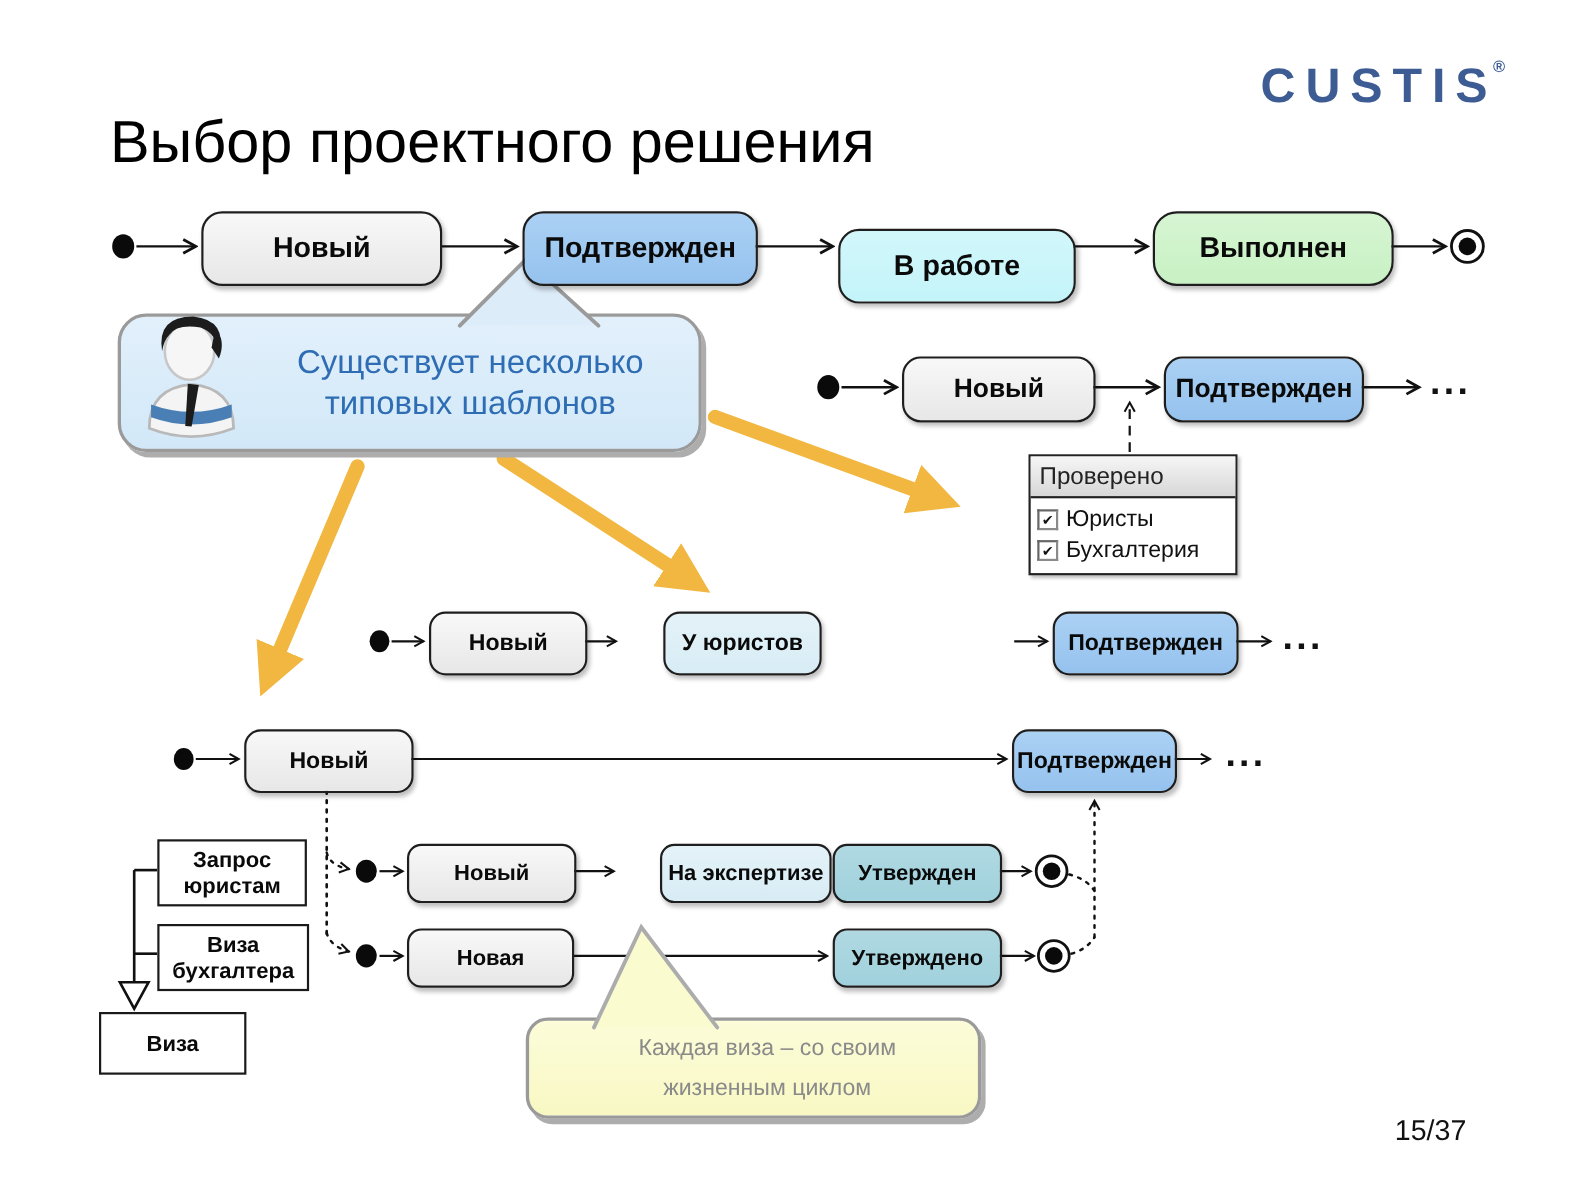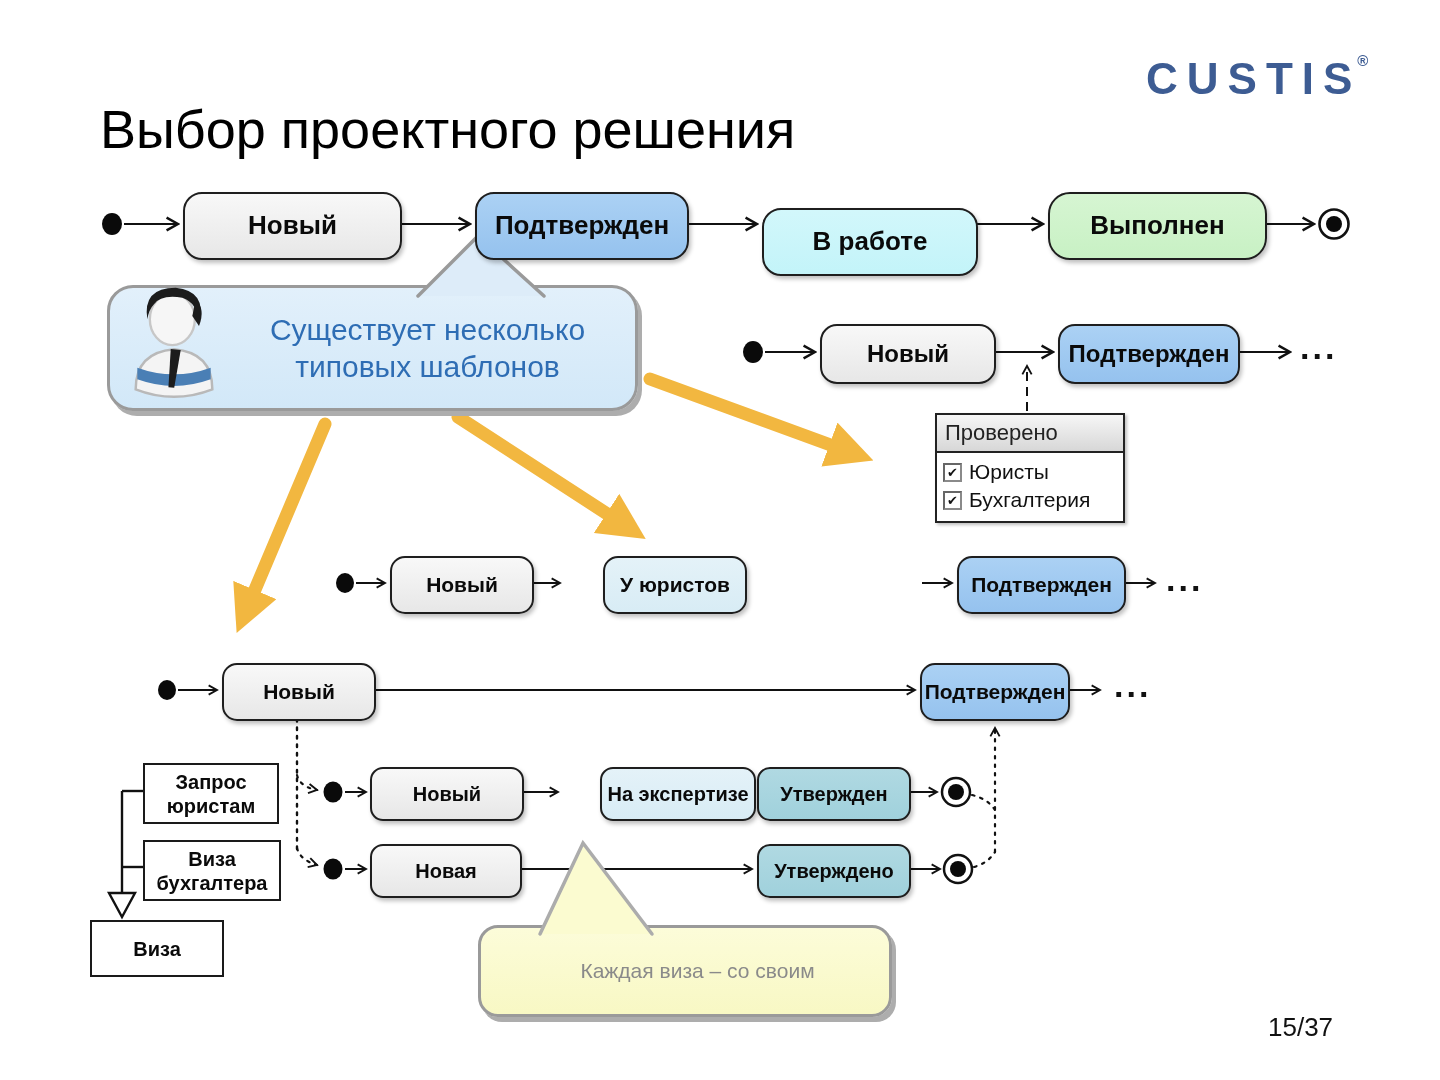--- a/index.html
+++ b/index.html
@@ -199,20 +199,21 @@
   <div class="state sub f-gray" style="left:370px;top:844px;width:148px;height:50px">Новая</div>
   <div class="state sub f-teal" style="left:757px;top:844px;width:150px;height:50px">Утверждено</div>
 
   <div class="clsbox" style="left:143px;top:763px;width:132px;height:57px">Запрос юристам</div>
   <div class="clsbox" style="left:143px;top:840px;width:134px;height:57px">Виза бухгалтера</div>
   <div class="clsbox" style="left:90px;top:920px;width:130px;height:53px">Виза</div>
 
   <div class="callout callout-yellow">
     <div class="txt">
       <div>Каждая виза – со своим</div>
+      <div>жизненным циклом</div>
     </div>
   </div>
 
   <div class="pagenum">15/37</div>
 
   <svg id="svg-fg" class="layer" viewBox="0 0 1440 1080">
     <path d="M418,296 L478,236 L544,296" fill="#ddecf9" stroke="#9a9a9a" stroke-width="3.5" stroke-linecap="round"></path>
     <path d="M540,934 L583,843 L652,934" fill="#fbfbd0" stroke="#acacac" stroke-width="3.5" stroke-linecap="round"></path>
   </svg>
 

